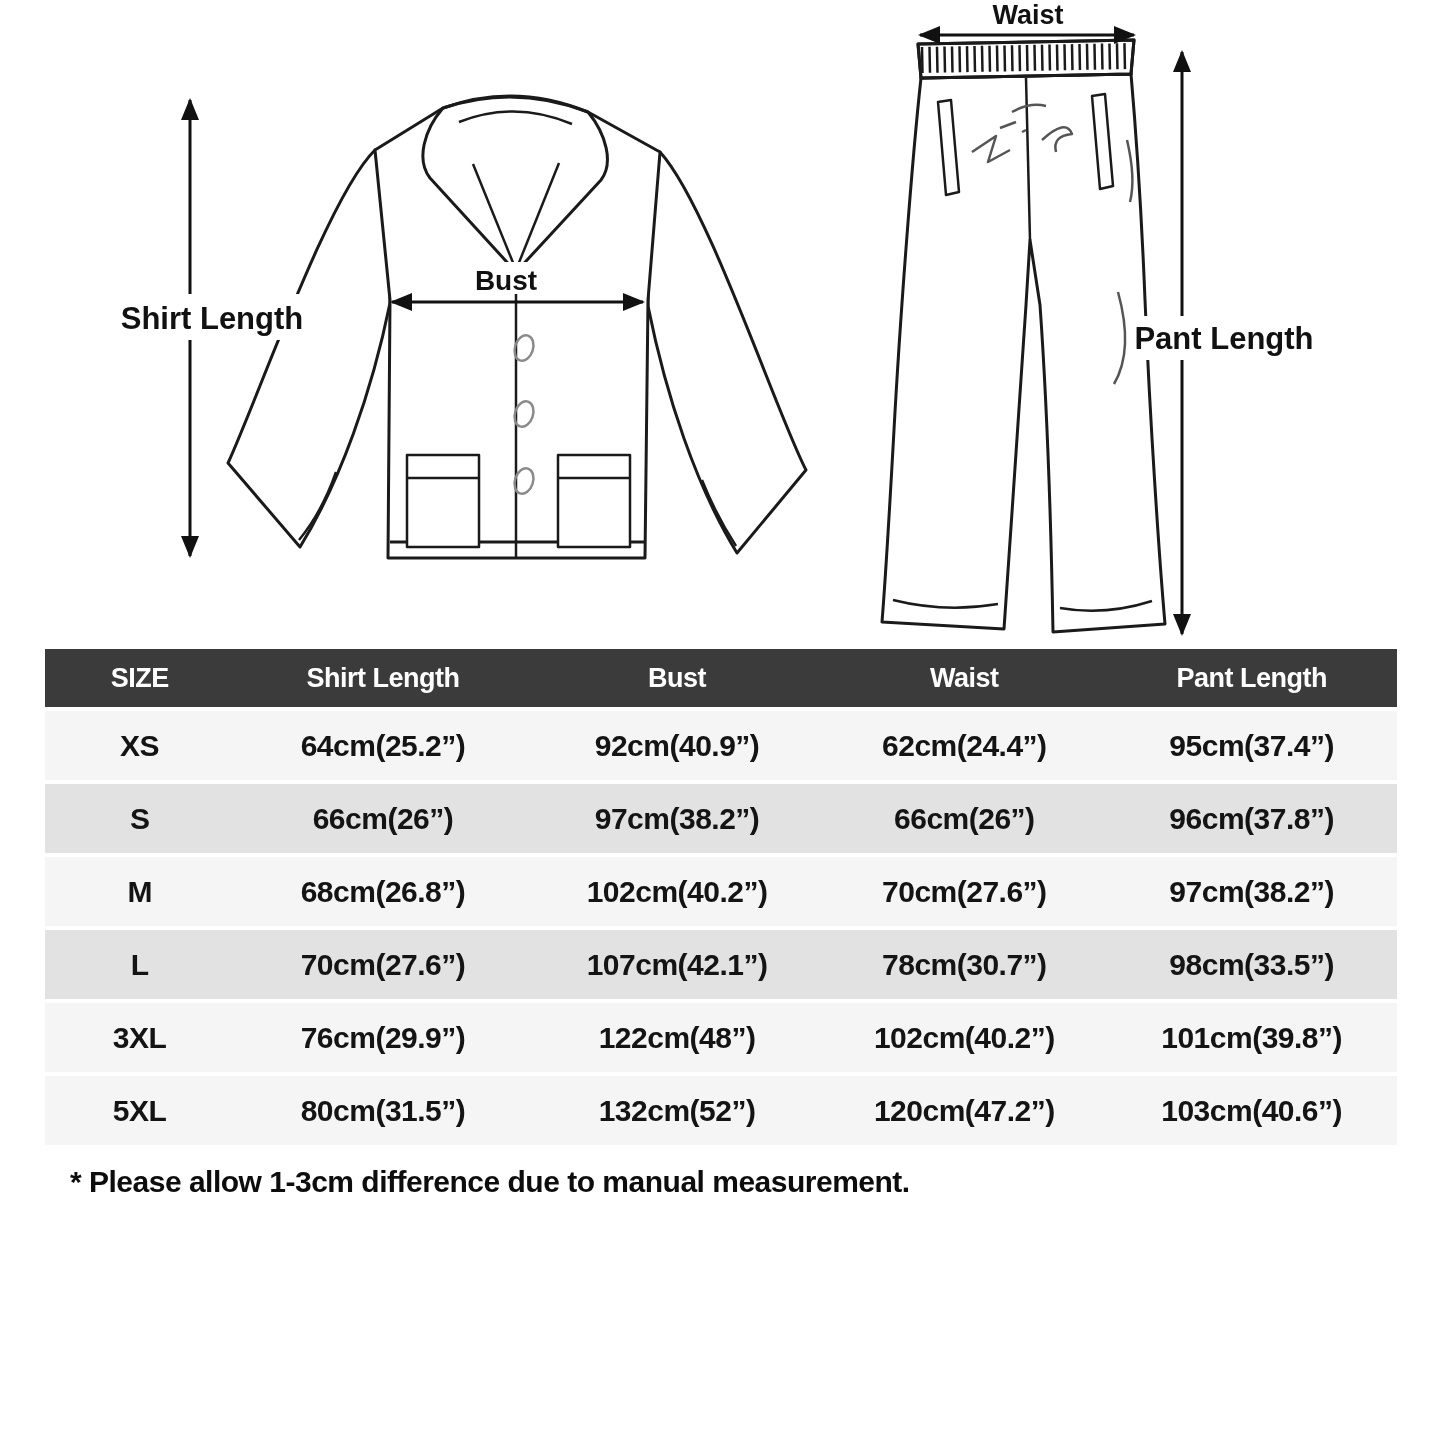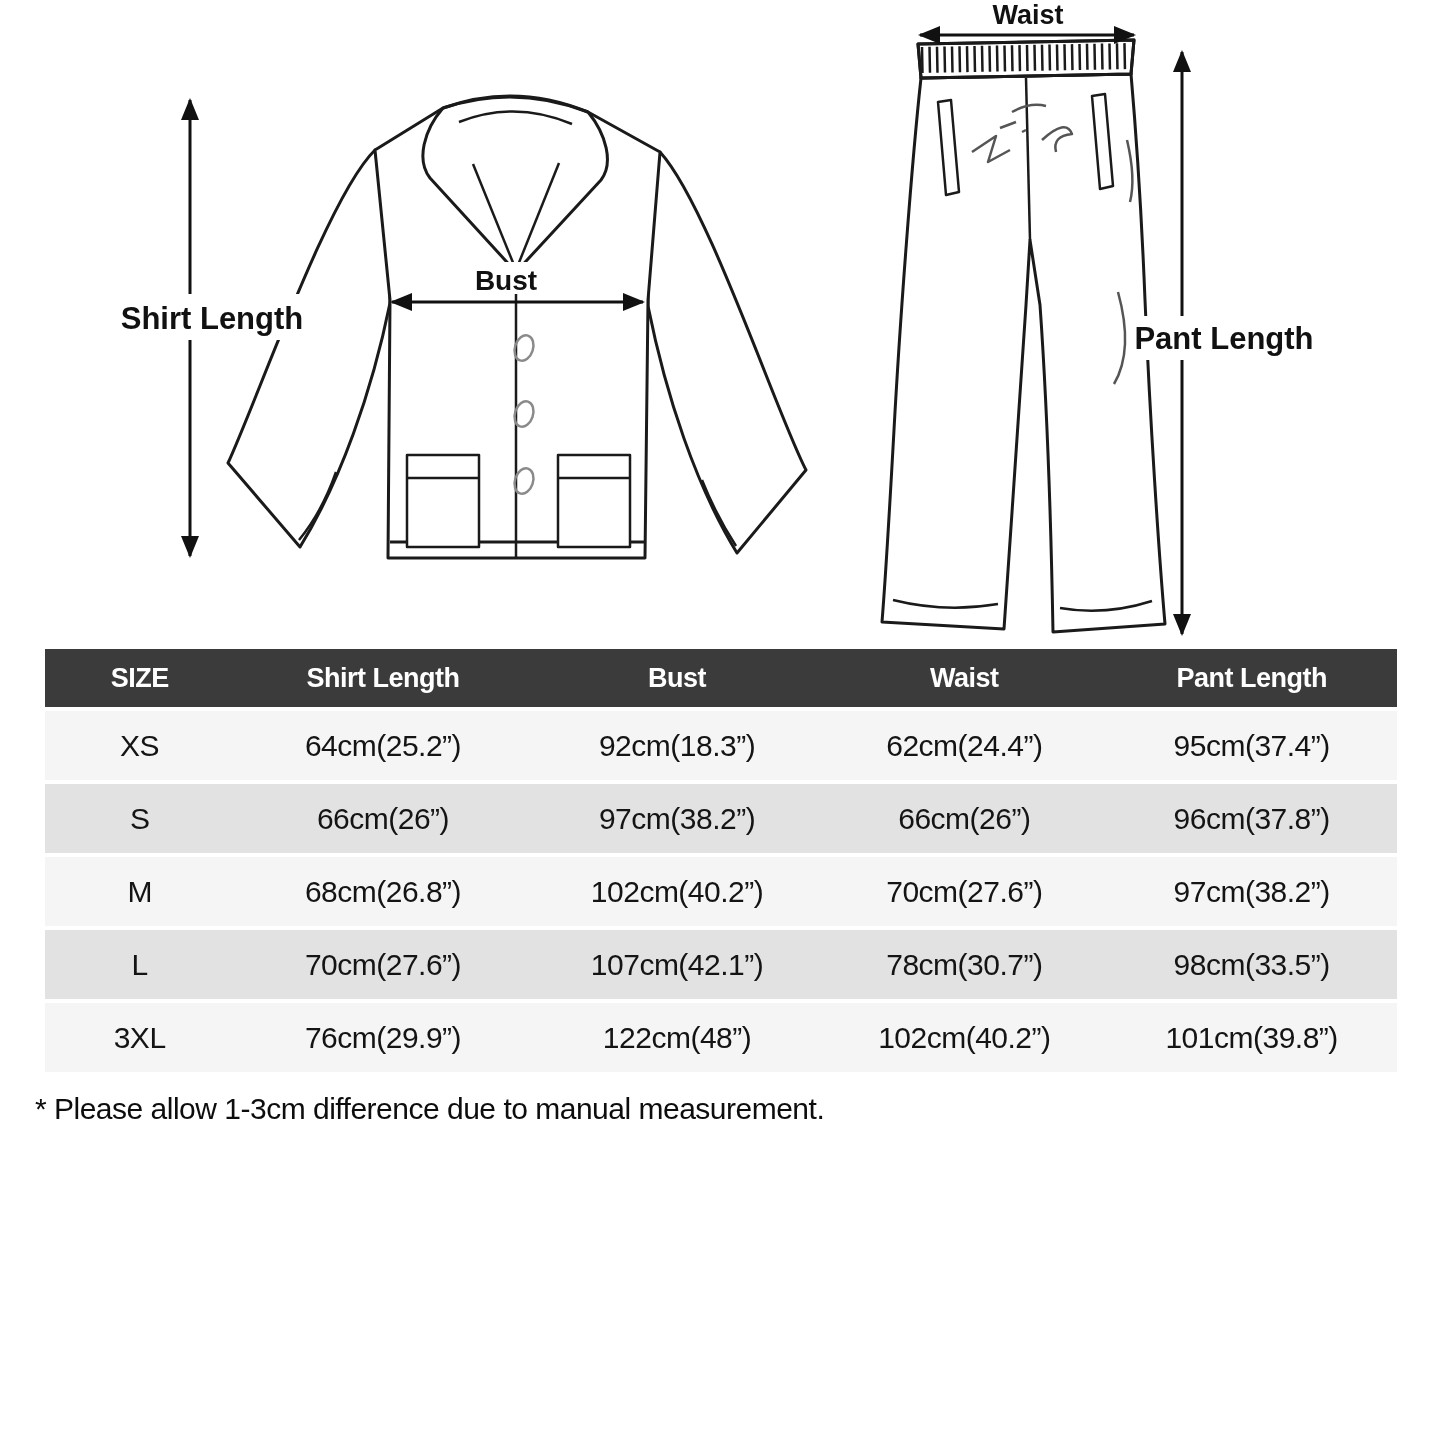--- a/index.html
+++ b/index.html
@@ -6,26 +6,26 @@
   body{font-family:"Liberation Sans", sans-serif;}
   .diagram-section{width:1445px;height:645px;display:block;}
   svg text{font-family:"Liberation Sans", sans-serif;font-weight:bold;fill:#111;}
   .table-wrap{padding:0 48px 0 45px;}
   table.size-table{width:100%;border-collapse:separate;border-spacing:0 4px;table-layout:fixed;}
   table.size-table th{
     background:var(--header-bg,#3b3b3b);color:#fff;font-size:27px;font-weight:bold;
     height:58px;text-align:center;letter-spacing:-0.5px;padding:0;
   }
   table.size-table td{
-    font-size:30px;font-weight:normal;color:#141414;height:69px;text-align:center;
+    font-size:30px;font-weight:bold;color:#141414;height:69px;text-align:center;
     letter-spacing:-0.5px;padding:0;
   }
   tr.row-odd td{background:var(--row-light,#f5f5f5);}
   tr.row-even td{background:var(--row-dark,#e2e2e2);}
-  .note{margin:16px 0 0 35px;font-size:30px;font-weight:normal;color:#0d0d0d;letter-spacing:-0.5px;}
+  .note{margin:16px 0 0 70px;font-size:30px;font-weight:bold;color:#0d0d0d;letter-spacing:-0.5px;}
 </style>
 </head>
 <body>
 
 <svg class="diagram-section" viewBox="0 0 1445 645" xmlns="http://www.w3.org/2000/svg">
   <defs>
     <marker id="arrow" viewBox="0 0 22 18" markerWidth="22" markerHeight="18" markerUnits="userSpaceOnUse" refX="20" refY="9" orient="auto-start-reverse">
       <path d="M0,0 L22,9 L0,18 Z" fill="#111"></path>
     </marker>
   </defs>
@@ -135,21 +135,21 @@
         <th>Shirt Length</th>
         <th>Bust</th>
         <th>Waist</th>
         <th>Pant Length</th>
       </tr>
     </thead>
     <tbody>
         <tr class="row-odd">
           <td>XS</td>
           <td>64cm(25.2”)</td>
-          <td>92cm(18.3”)</td>
+          <td>92cm(40.9”)</td>
           <td>62cm(24.4”)</td>
           <td>95cm(37.4”)</td>
         </tr>
         <tr class="row-even">
           <td>S</td>
           <td>66cm(26”)</td>
           <td>97cm(38.2”)</td>
           <td>66cm(26”)</td>
           <td>96cm(37.8”)</td>
         </tr>
@@ -167,17 +167,24 @@
           <td>78cm(30.7”)</td>
           <td>98cm(33.5”)</td>
         </tr>
         <tr class="row-odd">
           <td>3XL</td>
           <td>76cm(29.9”)</td>
           <td>122cm(48”)</td>
           <td>102cm(40.2”)</td>
           <td>101cm(39.8”)</td>
         </tr>
+        <tr class="row-odd">
+          <td>5XL</td>
+          <td>80cm(31.5”)</td>
+          <td>132cm(52”)</td>
+          <td>120cm(47.2”)</td>
+          <td>103cm(40.6”)</td>
+        </tr>
       </tbody>
   </table>
 </div>
 
 <div class="note">* Please allow 1-3cm difference due to manual measurement.</div>
 
 </body></html>

